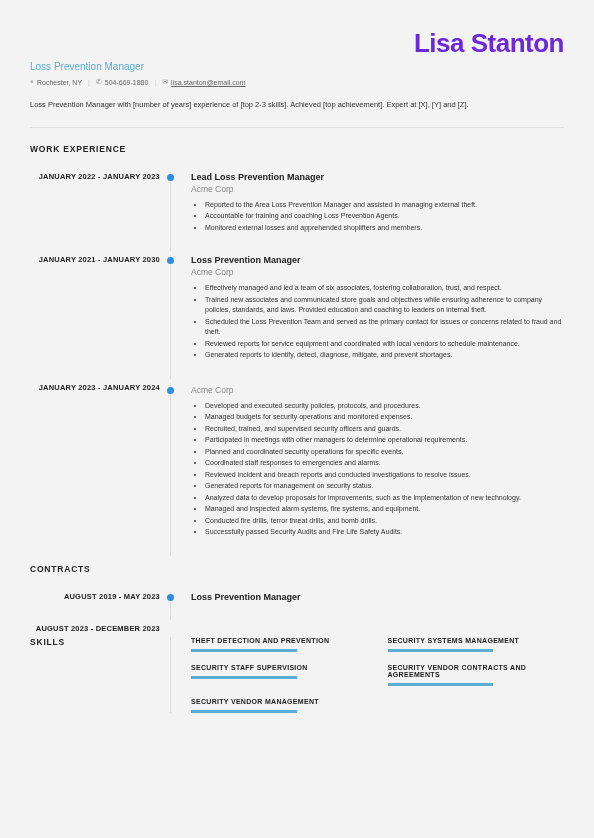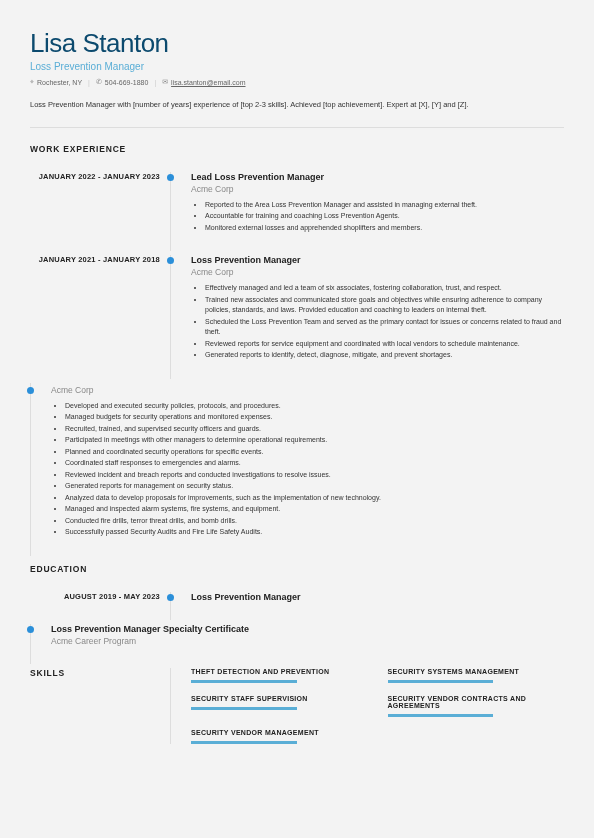--- a/index.html
+++ b/index.html
@@ -14,23 +14,24 @@
       height: 838px;
       padding: 28px 30px;
       font-size: 8px;
       color: #333;
     }
     .header {
       margin-bottom: 14px;
     }
     .name {
       font-size: 26px;
-      font-weight: 400;
-      color: #0c4a6e;
+      font-weight: 700;
+      color: #6d28d9;
       letter-spacing: -0.5px;
+      text-align: right;
     }
     .title {
       font-size: 10px;
       color: #5aaed6;
       font-weight: 500;
       margin-top: 2px;
     }
     .contact {
       margin-top: 6px;
       font-size: 7px;
@@ -202,38 +203,41 @@
         <li>Reported to the Area Loss Prevention Manager and assisted in managing external theft.</li>
         <li>Accountable for training and coaching Loss Prevention Agents.</li>
         <li>Monitored external losses and apprehended shoplifters and members.</li>
       </ul>
     </div>
   </div>
 </div>
 
 <div class="row">
   <div class="left-col">
-    <div class="date-range">JANUARY 2021 - JANUARY 2018</div>
+    <div class="date-range">JANUARY 2021 - JANUARY 2030</div>
   </div>
   <div class="right-col">
     <div class="entry-block">
       <div class="job-title">Loss Prevention Manager</div>
       <div class="company">Acme Corp</div>
       <ul class="bullets">
         <li>Effectively managed and led a team of six associates, fostering collaboration, trust, and respect.</li>
         <li>Trained new associates and communicated store goals and objectives while ensuring adherence to company policies, standards, and laws. Provided education and coaching to leaders on internal theft.</li>
         <li>Scheduled the Loss Prevention Team and served as the primary contact for issues or concerns related to fraud and theft.</li>
         <li>Reviewed reports for service equipment and coordinated with local vendors to schedule maintenance.</li>
         <li>Generated reports to identify, detect, diagnose, mitigate, and prevent shortages.</li>
       </ul>
     </div>
   </div>
 </div>
 
 <div class="row">
+  <div class="left-col">
+    <div class="date-range">JANUARY 2023 - JANUARY 2024</div>
+  </div>
   <div class="right-col">
     <div class="entry-block">
       <div class="company">Acme Corp</div>
       <ul class="bullets">
         <li>Developed and executed security policies, protocols, and procedures.</li>
         <li>Managed budgets for security operations and monitored expenses.</li>
         <li>Recruited, trained, and supervised security officers and guards.</li>
         <li>Participated in meetings with other managers to determine operational requirements.</li>
         <li>Planned and coordinated security operations for specific events.</li>
         <li>Coordinated staff responses to emergencies and alarms.</li>
@@ -243,42 +247,39 @@
         <li>Managed and inspected alarm systems, fire systems, and equipment.</li>
         <li>Conducted fire drills, terror threat drills, and bomb drills.</li>
         <li>Successfully passed Security Audits and Fire Life Safety Audits.</li>
       </ul>
     </div>
   </div>
 </div>
 
 <div class="row section-row" style="margin-top:8px;">
   <div class="left-col">
-    <div class="section-heading">EDUCATION</div>
+    <div class="section-heading">CONTRACTS</div>
   </div>
   <div class="right-col" style="border-left:none;"></div>
 </div>
 
 <div class="row">
   <div class="left-col">
     <div class="date-range">AUGUST 2019 - MAY 2023</div>
   </div>
   <div class="right-col">
     <div class="entry-block">
       <div class="job-title">Loss Prevention Manager</div>
     </div>
   </div>
 </div>
 
 <div class="row">
-  <div class="right-col">
-    <div class="entry-block">
-      <div class="job-title">Loss Prevention Manager Specialty Certificate</div>
-      <div class="company">Acme Career Program</div>
-    </div>
+  <div class="left-col">
+    <div class="date-range">AUGUST 2023 - DECEMBER 2023</div>
   </div>
 </div>
 
 <div class="row">
   <div class="left-col">
     <div class="section-heading">SKILLS</div>
   </div>
   <div class="right-col">
     <div class="skills-grid">
       <div class="skill-item">

